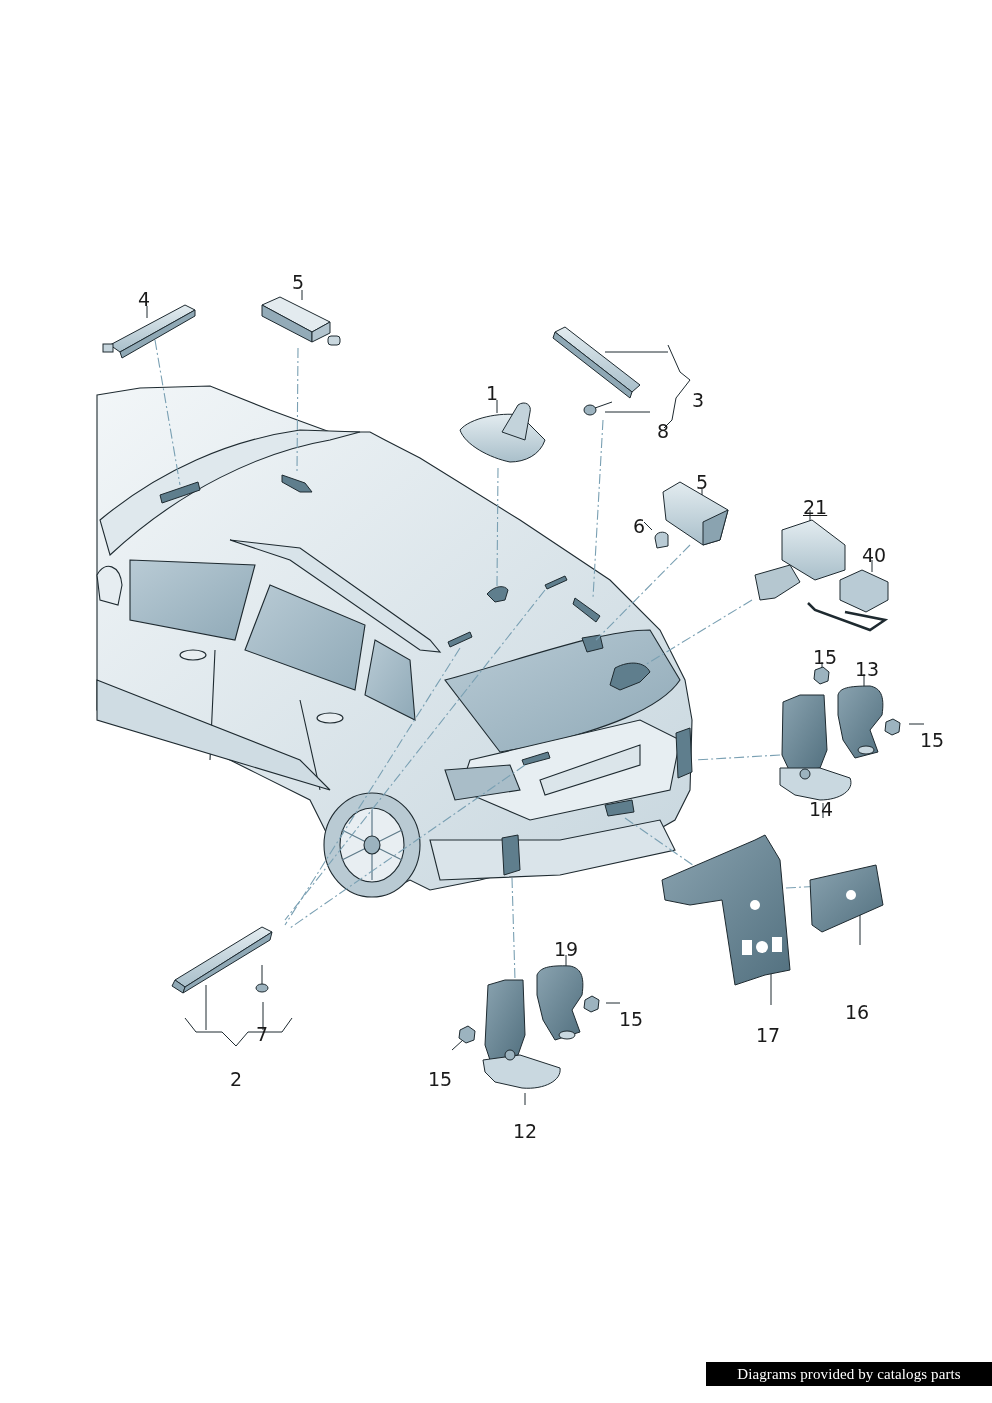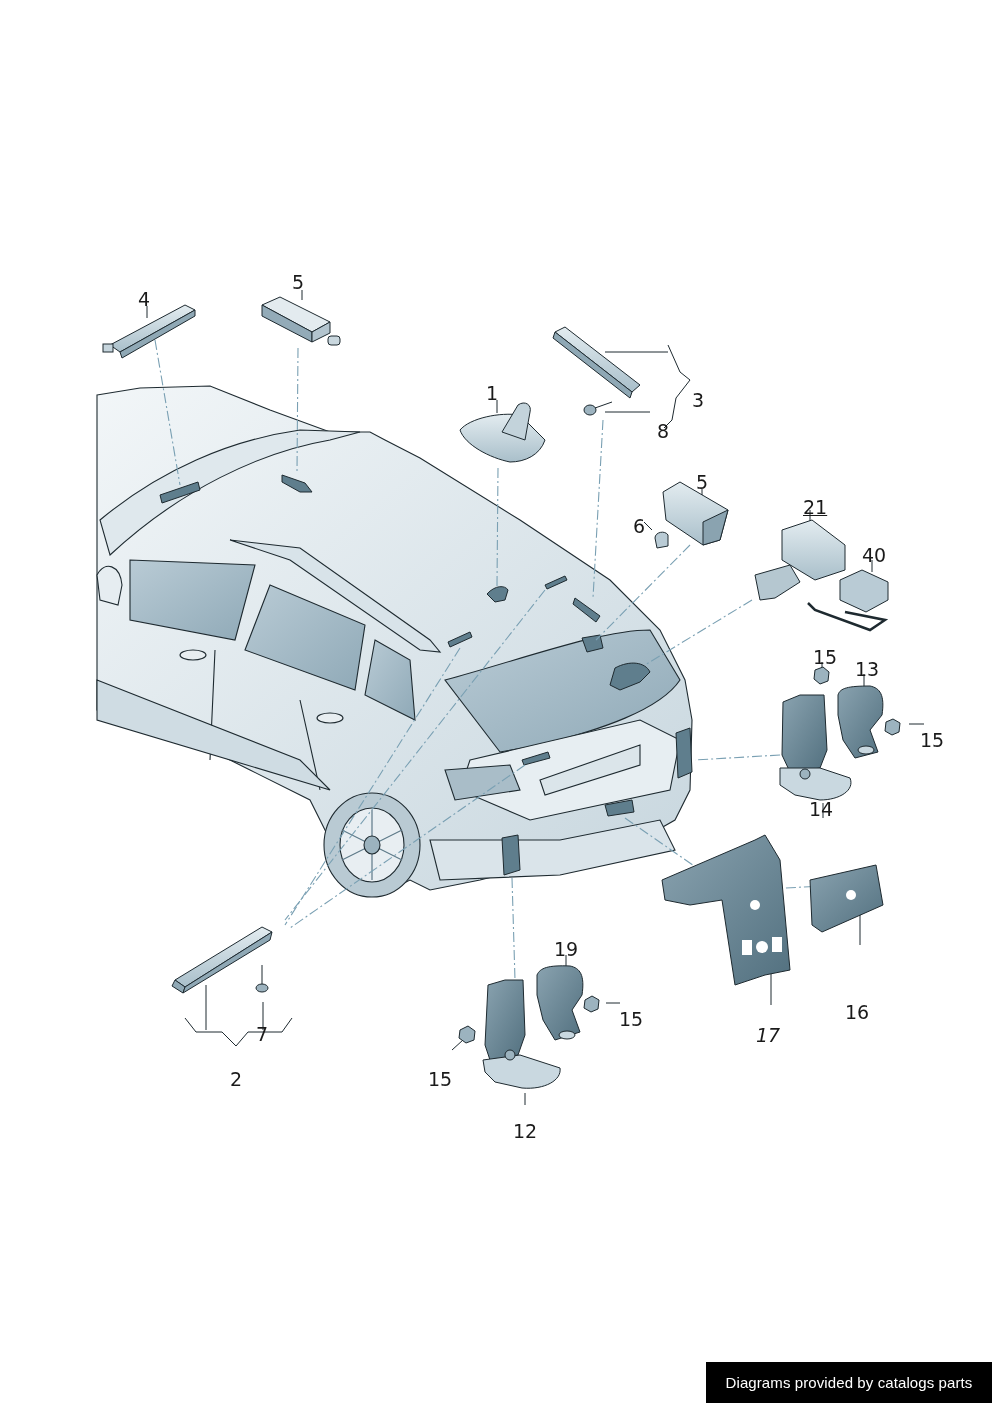--- a/index.html
+++ b/index.html
@@ -1,24 +1,24 @@
 <!DOCTYPE html>
 <html><head>
 <meta charset="utf-8">
 <style>
   html, body { margin:0; padding:0; background:#ffffff; }
   body { width:992px; height:1403px; position:relative; overflow:hidden;
          font-family:"DejaVu Sans", "Liberation Sans", sans-serif; }
   #diagram { position:absolute; left:0; top:0; width:992px; height:1403px; }
   .callout { position:absolute; font-size:19px; color:#1a1a1a; line-height:1;
              font-family:"DejaVu Sans", sans-serif; cursor:pointer; }
-  .watermark { position:absolute; left:706px; top:1362px; width:286px; height:41px;
+  .watermark { position:absolute; left:706px; top:1362px; width:286px; height:24px;
                background:#000; color:#fff; font-size:15px;
                display:flex; align-items:center; justify-content:center;
-               font-family:Liberation Sans, sans-serif; letter-spacing:0.1px; }
+               font-family:Liberation Serif, serif; letter-spacing:0.1px; }
 </style>
 </head>
 <body>
 
 <svg id="diagram" viewBox="0 0 992 1403" xmlns="http://www.w3.org/2000/svg">
   <defs>
     <linearGradient id="carBody" x1="0" y1="0" x2="1" y2="1">
       <stop offset="0" stop-color="#f2f6f8"></stop>
       <stop offset="1" stop-color="#c7d6de"></stop>
     </linearGradient>
@@ -242,20 +242,20 @@
   <span class="callout" style="left:292px;top:273px;">5</span>
   <span class="callout" style="left:554px;top:940px;">19</span>
   <span class="callout" style="left:513px;top:1122px;text-align:right;">12</span>
   <span class="callout" style="left:855px;top:660px;">13</span>
   <span class="callout" style="left:809px;top:792px;margin-top:8px;">14</span>
   <span class="callout" style="left:813px;top:648px;">15</span>
   <span class="callout" style="left:920px;top:731px;">15</span>
   <span class="callout" style="left:619px;top:1010px;">15</span>
   <span class="callout" style="left:428px;top:1070px;">15</span>
   <span class="callout" style="left:845px;top:966px;margin-top:37px;">16</span>
-  <span class="callout" style="left:756px;top:1026px;font-style:italic;">17</span>
+  <span class="callout" style="left:756px;top:1026px;">17</span>
   <span class="callout" style="left:862px;top:546px;">40</span>
   <span class="callout" style="left:803px;top:498px;text-decoration:underline;">21</span>
 </div>
 
 <div class="watermark">
   <span>Diagrams provided by catalogs parts</span>
 </div>
 
 </body></html>

